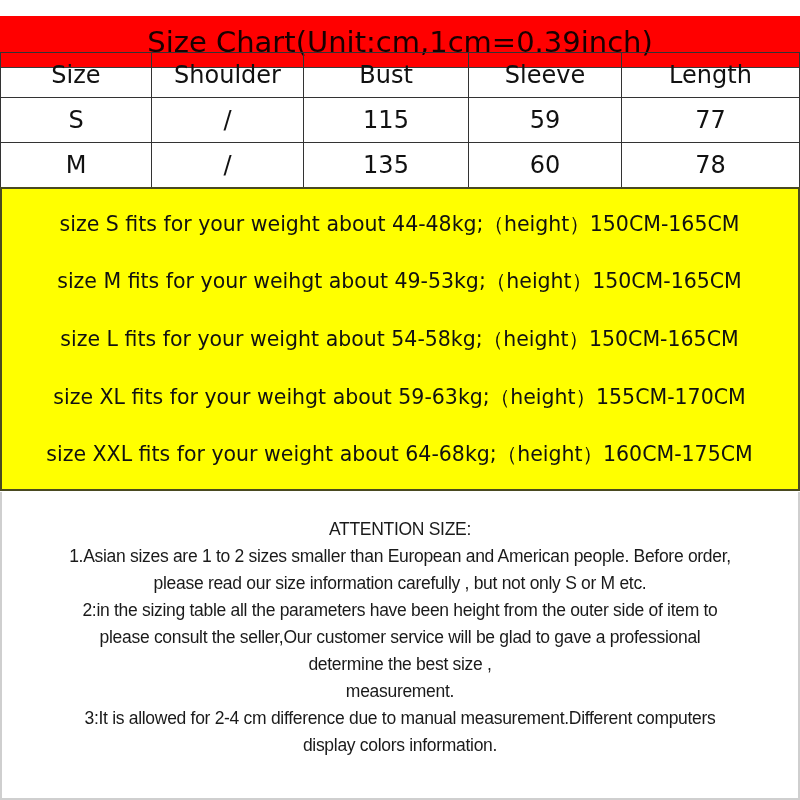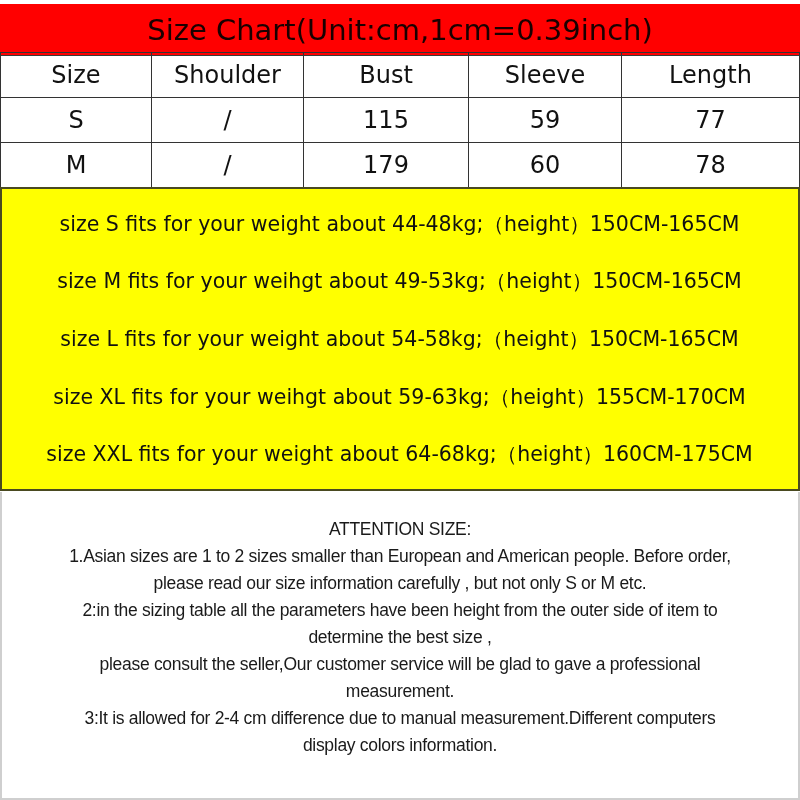--- a/index.html
+++ b/index.html
@@ -1,17 +1,17 @@
 <!DOCTYPE html>
 <html><head>
 <meta charset="utf-8">
 <style>
   html, body { margin:0; padding:0; }
   body { width:800px; height:800px; background:#ffffff; position:relative; overflow:hidden; }
-  .title-bar { position:absolute; left:0; top:4px; width:800px; height:52px; background:#ff0000;
+  .title-bar { position:absolute; left:0; top:16px; width:800px; height:52px; background:#ff0000;
     border-bottom:1px solid #3a3a3a; box-sizing:border-box;
     display:flex; align-items:center; justify-content:center;
     font-family:"DejaVu Sans", sans-serif; font-size:29px; color:#1a0000; }
   table.size-table { position:absolute; left:0; top:52px; width:799px; border-collapse:collapse;
     font-family:"DejaVu Sans", sans-serif; font-size:24px; color:#111; table-layout:fixed;border-radius:19px; }
   table.size-table td { border:1px solid #333; height:44px; text-align:center; vertical-align:middle; padding:0; }
   table.size-table tr td:first-child { border-left:1px solid #333; }
   .fit-box { position:absolute; left:0; top:187px; width:800px; height:304px; background:#ffff00;
     border:2px solid #4a4a20; box-sizing:border-box;
     display:flex; flex-direction:column; justify-content:space-around; align-items:center;
@@ -47,38 +47,38 @@
   <tr>
     <td>S</td>
     <td>/</td>
     <td>115</td>
     <td>59</td>
     <td>77</td>
   </tr>
   <tr>
     <td>M</td>
     <td>/</td>
-    <td>179</td>
+    <td>135</td>
     <td>60</td>
     <td>78</td>
   </tr>
 </tbody>
   </table>
 
 <div class="fit-box">
   <div class="fit-line">size S fits for your weight about 44-48kg;（height）150CM-165CM</div>
   <div class="fit-line">size M fits for your weihgt about 49-53kg;（height）150CM-165CM</div>
   <div class="fit-line">size L fits for your weight about 54-58kg;（height）150CM-165CM</div>
   <div class="fit-line">size XL fits for your weihgt about 59-63kg;（height）155CM-170CM</div>
   <div class="fit-line">size XXL fits for your weight about 64-68kg;（height）160CM-175CM</div>
 </div>
 
 <div class="notes">
   <div>ATTENTION SIZE:</div>
   <div>1.Asian sizes are 1 to 2 sizes smaller than European and American people. Before order,</div>
   <div>please read our size information carefully  , but not only S or M etc.</div>
   <div>2:in the sizing table all the parameters have been height from the outer side of item to</div>
+  <div>please consult the seller,Our customer service will be glad to gave a professional</div>
   <div>determine the best size ,</div>
-  <div>please consult the seller,Our customer service will be glad to gave a professional</div>
   <div>measurement.</div>
   <div>3:It is allowed for 2-4 cm difference due to manual measurement.Different computers</div>
   <div>display colors information.</div>
 </div>
 
 </body></html>

